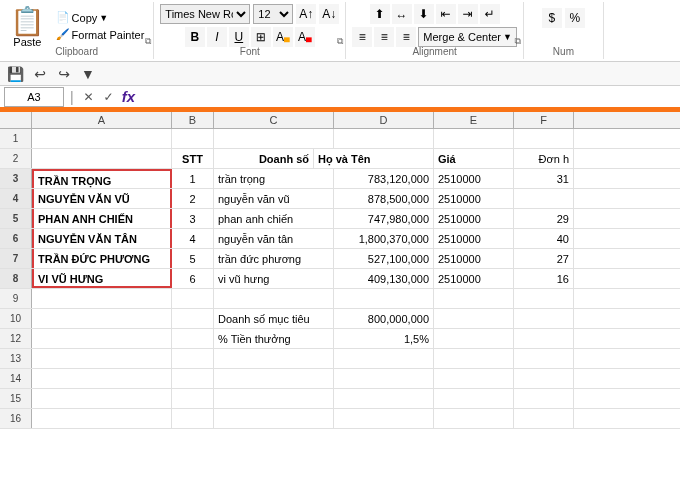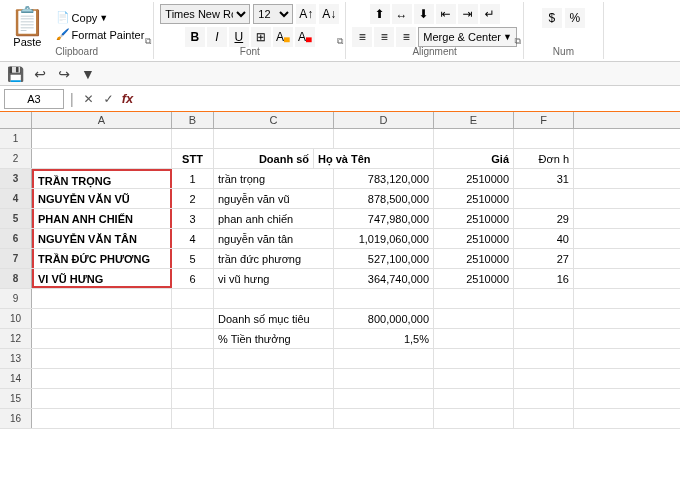--- a/index.html
+++ b/index.html
@@ -23,26 +23,26 @@
     .italic { font-style: italic; }
     .underline { text-decoration: underline; }
 
     .align-group { min-width: 130px; padding-bottom: 18px; }
     .align-group .row { display: flex; align-items: center; gap: 2px; margin-bottom: 3px; }
     .merge-btn { font-size: 11px; border: 1px solid #aaa; background: #f5f5f5; cursor: pointer; padding: 1px 4px; height: 20px; display: flex; align-items: center; gap: 2px; }
 
     .num-group { min-width: 80px; padding-bottom: 18px; }
 
     
-    .formula-bar { display: flex; align-items: center; height: 26px; border-bottom: 1px solid #f97316; background: #fff; padding: 0 4px; gap: 4px; }
+    .formula-bar { display: flex; align-items: center; height: 26px; border-bottom: 5px solid #f97316; background: #fff; padding: 0 4px; gap: 4px; }
     .name-box { width: 60px; height: 20px; border: 1px solid #aaa; font-size: 11px; text-align: center; padding: 0 2px; }
     .formula-separator { color: #999; font-size: 14px; margin: 0 2px; }
     .formula-icons { display: flex; gap: 2px; }
     .formula-icon { width: 18px; height: 18px; display: flex; align-items: center; justify-content: center; cursor: pointer; font-size: 12px; color: #555; }
-    .fx-label { font-style: italic; font-weight: bold; color: #7f1d1d; margin-right: 2px; font-size: 13px; }
+    .fx-label { font-style: italic; font-weight: bold; color: #4c1d95; margin-right: 2px; font-size: 15px; }
     .formula-input { flex: 1; border: 2px solid #d63b3b; padding: 1px 6px; font-size: 12px; background: #fff; }
 
     
     .quick-access { display: flex; align-items: center; height: 24px; background: #f8f8f8; padding: 0 6px; gap: 4px; border-bottom: 1px solid #d0d0d0; }
     .qa-btn { width: 20px; height: 20px; display: flex; align-items: center; justify-content: center; cursor: pointer; font-size: 14px; color: #444; border: 1px solid transparent; }
 
     
     .spreadsheet { display: flex; flex-direction: column; flex: 1; overflow: hidden; }
     .col-headers { display: flex; background: #f2f2f2; border-bottom: 1px solid #b0b0b0; }
     .row-num-col { width: 32px; min-width: 32px; background: #f2f2f2; border-right: 1px solid #b0b0b0; }
@@ -56,21 +56,21 @@
 
     .sheet-body { display: flex; flex-direction: column; overflow: hidden; flex: 1; }
     .sheet-row { display: flex; border-bottom: 1px solid #e0e0e0; height: 20px; min-height: 20px; }
     .row-num { width: 32px; min-width: 32px; background: #f2f2f2; border-right: 1px solid #b0b0b0; text-align: center; font-size: 10px; color: #444; line-height: 20px; }
     .row-num.active-row { background: #e8e8e8; font-weight: bold; }
     .cell { border-right: 1px solid #e0e0e0; font-size: 11px; padding: 2px 4px; overflow: hidden; white-space: nowrap; line-height: 16px; }
     .cell.col-a { width: 140px; }
     .cell.col-b { width: 42px; text-align: center; }
     .cell.col-c { width: 120px; }
     .cell.col-d { width: 100px; text-align: right; }
-    .cell.col-e { width: 80px; text-align: right; }
+    .cell.col-e { width: 80px; text-align: left; }
     .cell.col-f { width: 60px; text-align: right; }
 
     .row3 .cell.col-a,
     .row4 .cell.col-a,
     .row5 .cell.col-a,
     .row6 .cell.col-a,
     .row7 .cell.col-a,
     .row8 .cell.col-a {
       border-left: 2px solid #d63b3b;
       border-right: 2px solid #d63b3b;
@@ -232,39 +232,39 @@
     <div class="cell col-c" style="">phan anh chiến</div>
     <div class="cell col-d" style="">747,980,000</div>
     <div class="cell col-e" style="">2510000</div>
     <div class="cell col-f">29</div>
   </div>
       <div class="sheet-row row6">
     <div class="row-num active-row">6</div>
     <div class="cell col-a" style="border-left:2px solid #d63b3b;border-right:2px solid #d63b3b;font-weight:bold;">NGUYỄN VĂN TÂN</div>
     <div class="cell col-b" style="">4</div>
     <div class="cell col-c" style="">nguyễn văn tân</div>
-    <div class="cell col-d" style="">1,019,060,000</div>
+    <div class="cell col-d" style="">1,800,370,000</div>
     <div class="cell col-e" style="">2510000</div>
     <div class="cell col-f">40</div>
   </div>
       <div class="sheet-row row7">
     <div class="row-num active-row">7</div>
     <div class="cell col-a" style="border-left:2px solid #d63b3b;border-right:2px solid #d63b3b;font-weight:bold;">TRẦN ĐỨC PHƯƠNG</div>
     <div class="cell col-b" style="">5</div>
     <div class="cell col-c" style="">trần đức phương</div>
     <div class="cell col-d" style="">527,100,000</div>
     <div class="cell col-e" style="">2510000</div>
     <div class="cell col-f">27</div>
   </div>
       <div class="sheet-row row8">
     <div class="row-num active-row">8</div>
     <div class="cell col-a" style="border-bottom:2px solid #d63b3b;border-left:2px solid #d63b3b;border-right:2px solid #d63b3b;font-weight:bold;">VI VŨ HƯNG</div>
     <div class="cell col-b" style="">6</div>
     <div class="cell col-c" style="">vi vũ hưng</div>
-    <div class="cell col-d" style="">364,740,000</div>
+    <div class="cell col-d" style="">409,130,000</div>
     <div class="cell col-e" style="">2510000</div>
     <div class="cell col-f">16</div>
   </div>
       <div class="sheet-row row9">
     <div class="row-num">9</div>
     <div class="cell col-a" style=""></div>
     <div class="cell col-b" style=""></div>
     <div class="cell col-c" style=""></div>
     <div class="cell col-d" style=""></div>
     <div class="cell col-e" style=""></div>

